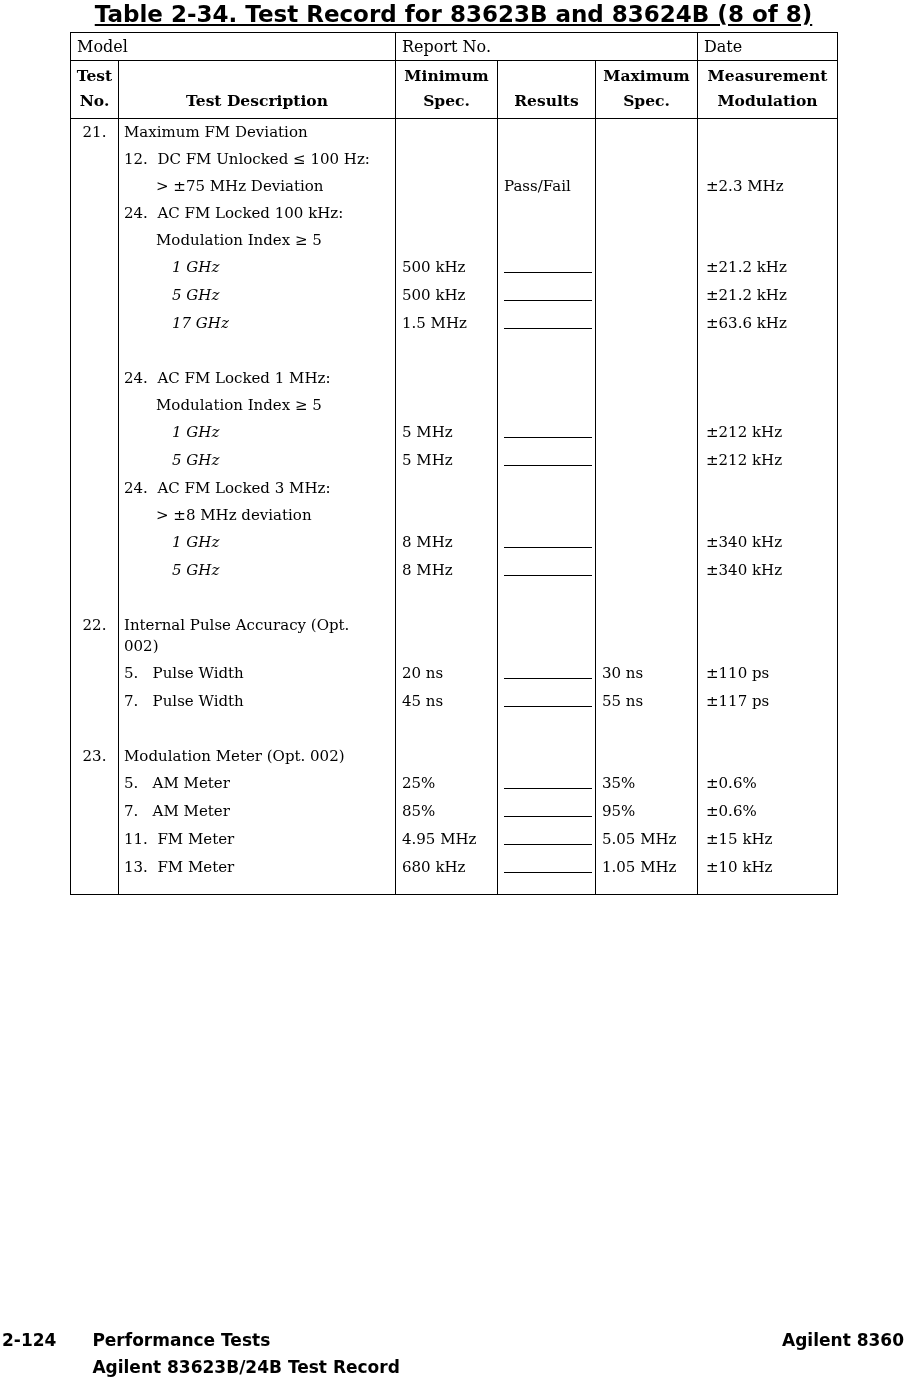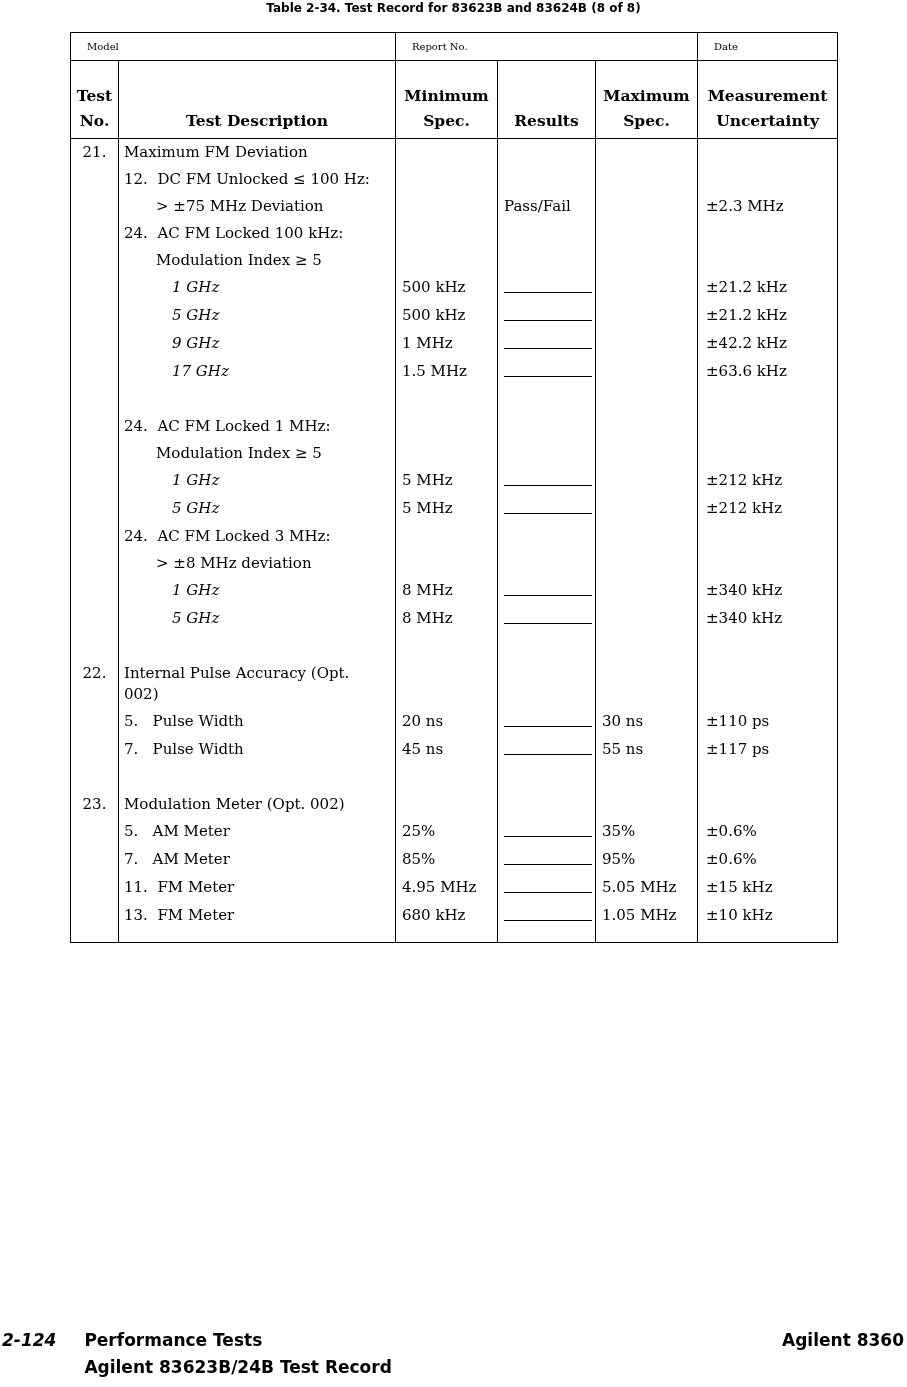--- a/index.html
+++ b/index.html
@@ -11,49 +11,50 @@
     color: #000000;
     font-family: "DejaVu Serif", serif;
     overflow: hidden;
   }
   .doc-title {
     position: absolute;
     top: 1px; left: 0; right: 0;
     text-align: center;
     font-family: "DejaVu Sans", sans-serif;
     font-weight: bold;
-    font-size: 12px;
+    font-size: 23px;
+    text-decoration: underline;
   }
   table.record-table {
     position: absolute;
     top: 32px;
     left: 70px;
     width: 767px;
     border-collapse: collapse;
     table-layout: fixed;
     font-size: 15px;
     border: 1px solid #000;
   }
   .meta-row td {
     height: 21px;
-    padding: 3px 16px;
+    padding: 3px 6px;
     border-bottom: 1px solid #000;
     vertical-align: middle;
-    font-size: 10px;
+    font-size: 16px;
   }
   .meta-row td + td { border-left: 1px solid #000; }
   .head-row th {
     height: 52px;
     border-bottom: 1px solid #000;
     border-left: none;
     vertical-align: bottom;
     text-align: center;
     font-weight: bold;
     font-size: 15.5px;
-    padding: 20px 2px 5px 2px;
+    padding: 0 2px 5px 2px;
   }
   .head-row th + th { border-left: 1px solid #000; }
   .head-row th span { display: block; line-height: 25px; }
   tbody td {
     height: 21px;
     line-height: 21px;
     padding: 3px 6px;
     vertical-align: top;
     overflow: hidden;
   }
@@ -80,21 +81,21 @@
     bottom: 6px;
     display: flex;
     justify-content: space-between;
     align-items: flex-start;
     font-family: "DejaVu Sans", sans-serif;
     font-weight: bold;
     font-size: 17px;
     line-height: 27px;
   }
   .footer-left { display: flex; align-items: flex-start; }
-  .footer-page-number { margin-right: 28px; font-style: italic; }
+  .footer-page-number { margin-right: 36px; }
 </style>
 </head>
 <body>
 
 <div class="page">
 
   <div class="doc-title">Table 2-34. Test Record for 83623B and 83624B (8 of 8)</div>
 
   <table class="record-table">
     <colgroup>
@@ -127,21 +128,21 @@
         <th>
           <span></span>
           <span>Results</span>
         </th>
         <th>
           <span>Maximum</span>
           <span>Spec.</span>
         </th>
         <th>
           <span>Measurement</span>
-          <span>Uncertainty</span>
+          <span>Modulation</span>
         </th>
       </tr>
     </thead>
     <tbody id="record-body">
         <tr>
           <td class="c-no">21.</td>
           <td class="c-desc indent-0">Maximum FM Deviation</td>
           <td class="c-min"></td>
           <td class="c-res"></td>
           <td class="c-max"></td>
@@ -187,28 +188,20 @@
           <td class="c-max"></td>
           <td class="c-unc">±21.2 kHz</td>
         </tr>
         <tr>
           <td class="c-no"></td>
           <td class="c-desc indent-2">5 GHz</td>
           <td class="c-min">500 kHz</td>
           <td class="c-res"><span class="fill-line"></span></td>
           <td class="c-max"></td>
           <td class="c-unc">±21.2 kHz</td>
-        </tr>
-        <tr>
-          <td class="c-no"></td>
-          <td class="c-desc indent-2">9 GHz</td>
-          <td class="c-min">1 MHz</td>
-          <td class="c-res"><span class="fill-line"></span></td>
-          <td class="c-max"></td>
-          <td class="c-unc">±42.2 kHz</td>
         </tr>
         <tr>
           <td class="c-no"></td>
           <td class="c-desc indent-2">17 GHz</td>
           <td class="c-min">1.5 MHz</td>
           <td class="c-res"><span class="fill-line"></span></td>
           <td class="c-max"></td>
           <td class="c-unc">±63.6 kHz</td>
         </tr>
         <tr>

